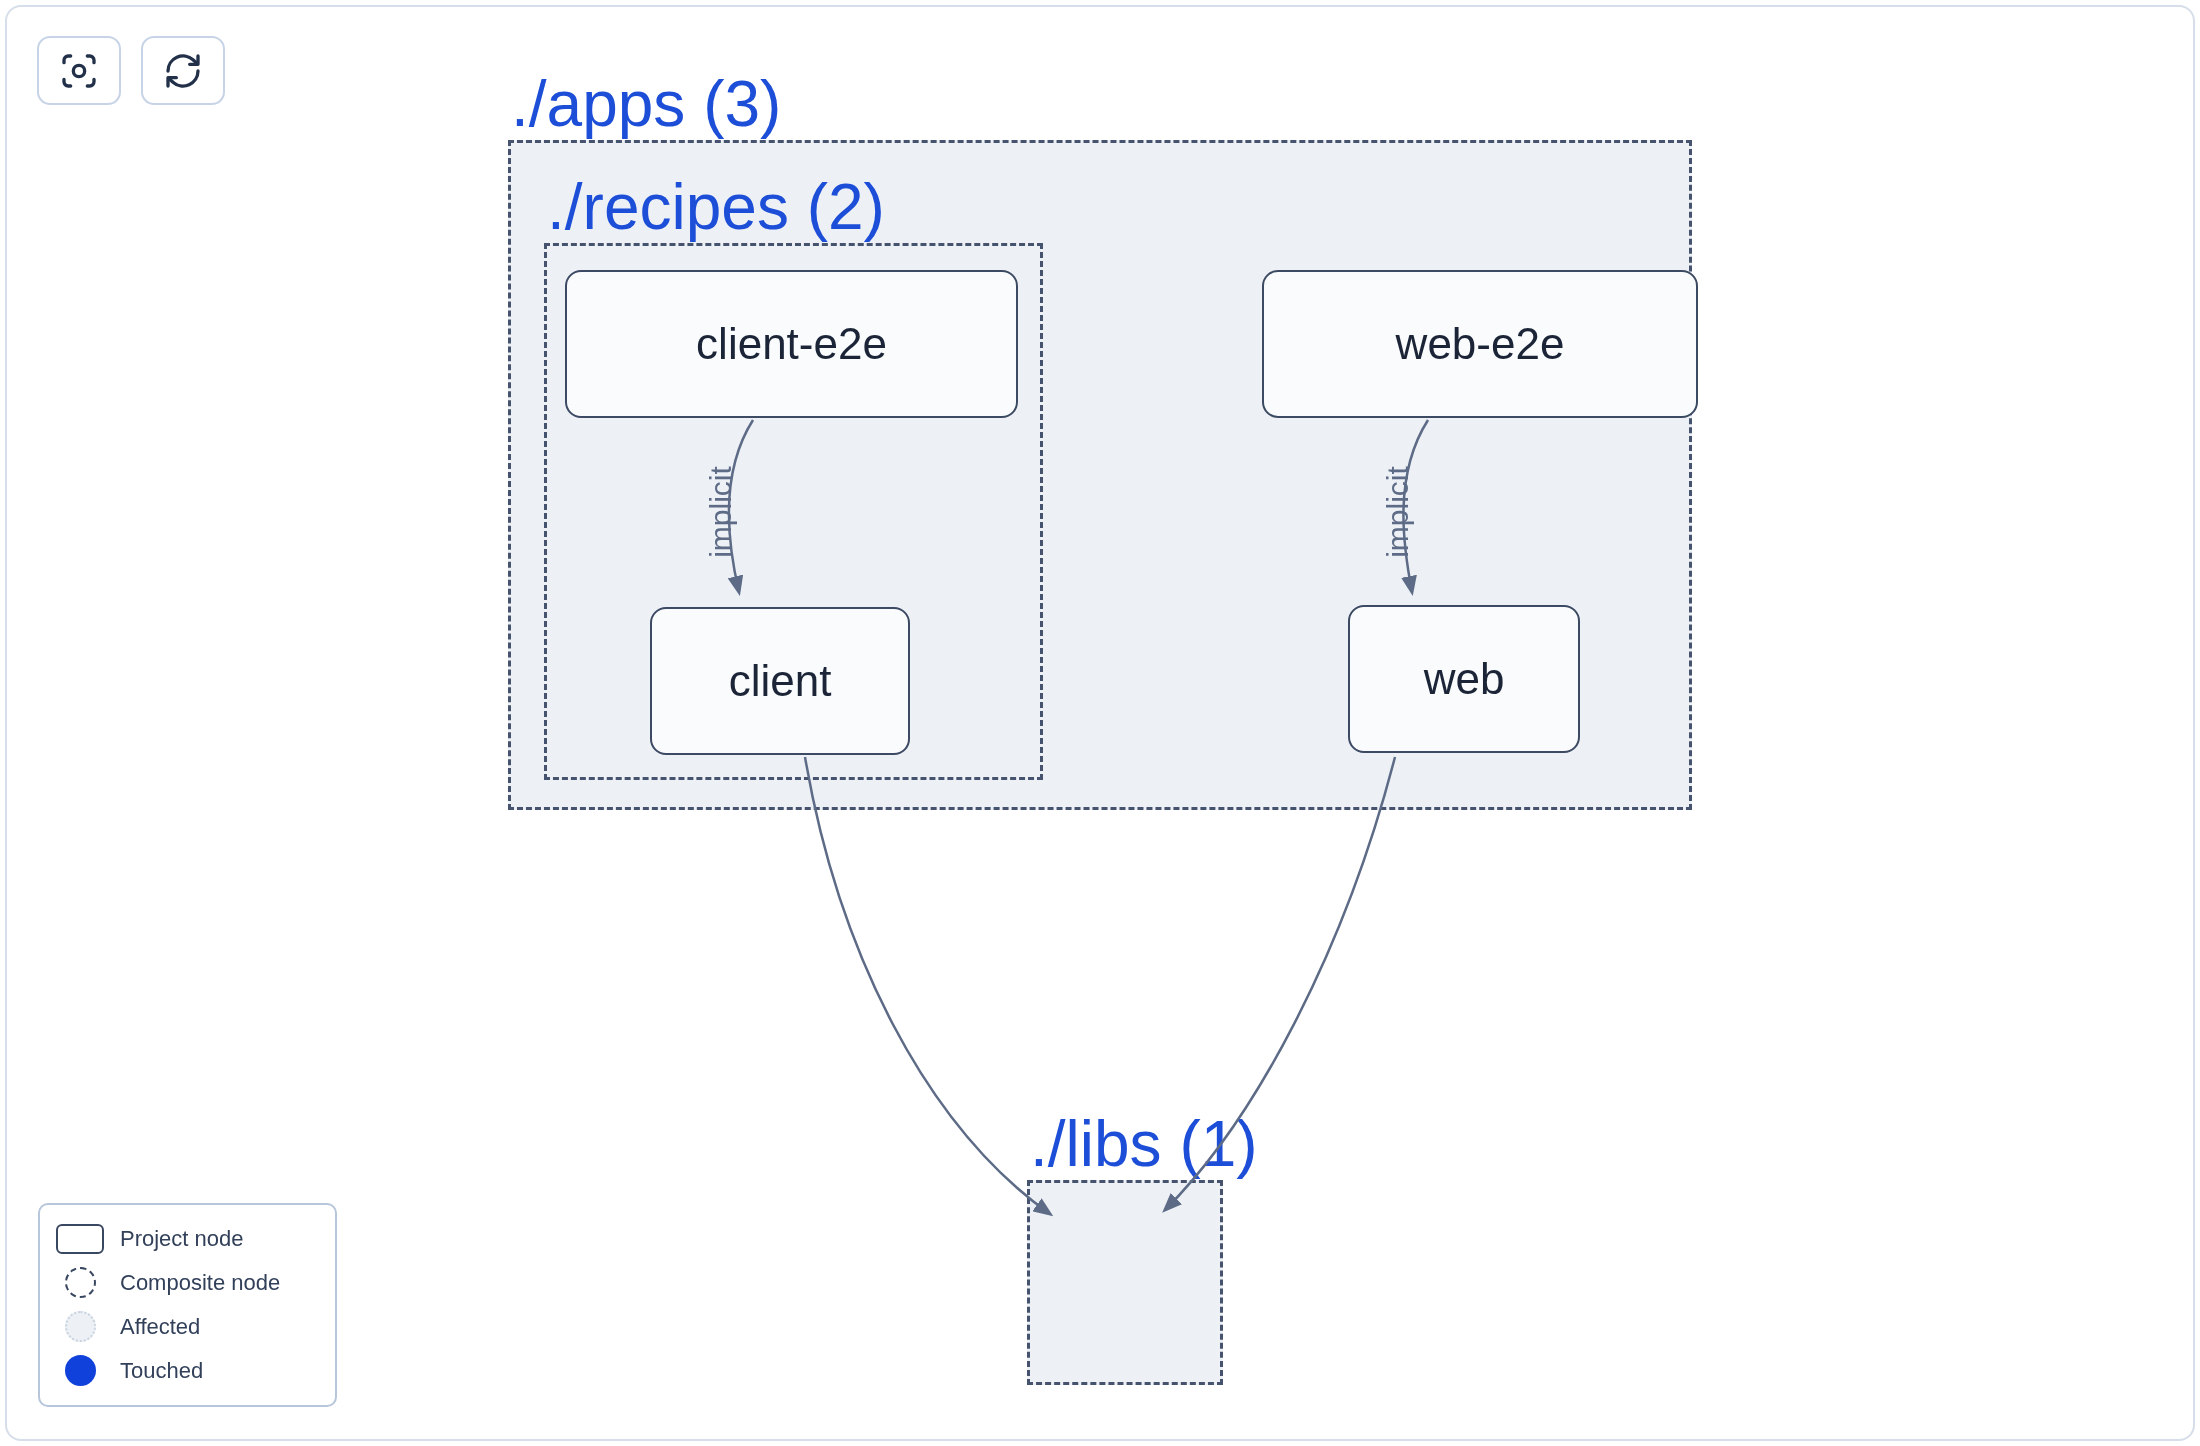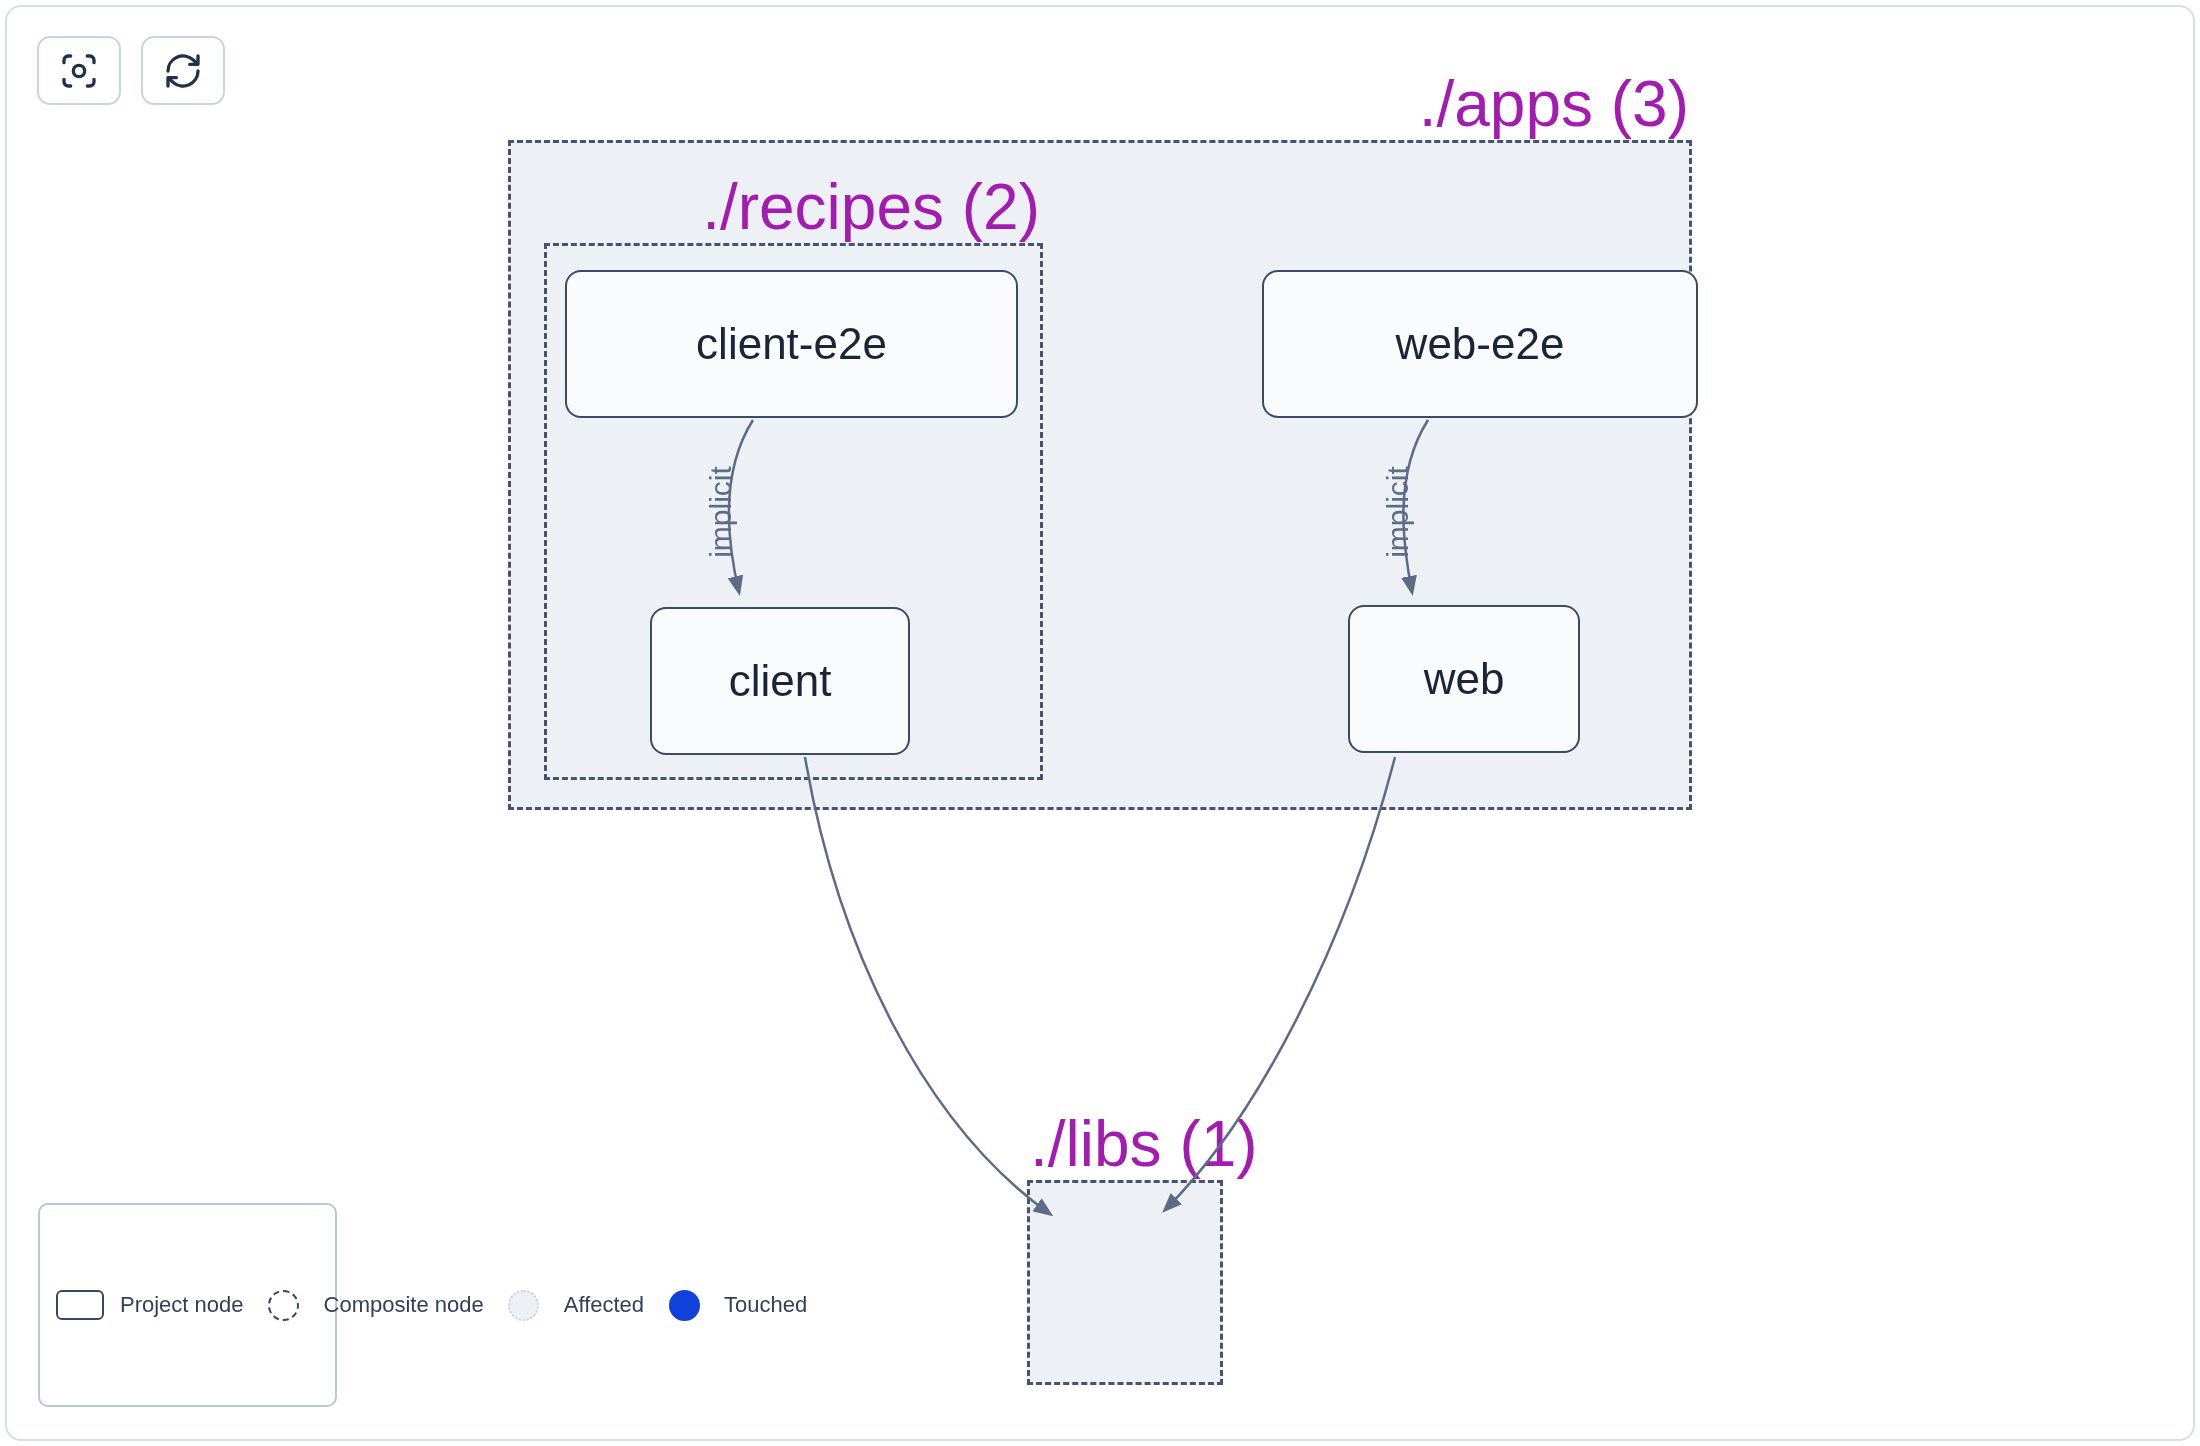--- a/index.html
+++ b/index.html
@@ -24,21 +24,21 @@
   #btn-focus{left:37px;top:36px;}
   #btn-refresh{left:141px;top:36px;}
 
   
   .group-box{
     position:absolute;box-sizing:border-box;
     border:3px dashed #45536e;background:#edf1f6;
   }
   .group-title{
     position:absolute;left:0;right:0;top:-76px;height:74px;line-height:74px;
-    text-align:right;font-size:64px;color:#a21caf;white-space:nowrap;
+    text-align:left;font-size:64px;color:#1d4ed8;white-space:nowrap;
     pointer-events:none;
   }
   #box-apps{left:508px;top:140px;width:1184px;height:670px;}
   #box-recipes{left:544px;top:243px;width:499px;height:537px;}
   #box-libs{left:1027px;top:1180px;width:196px;height:205px;}
 
   
   #edges{position:absolute;left:0;top:0;z-index:5;pointer-events:none;}
   .edge{stroke:#5d6b86;stroke-width:2.5;fill:none;}
   .edge-label{fill:#5d6b86;font-size:30px;font-family:"Liberation Sans",sans-serif;}
@@ -56,21 +56,21 @@
   #node-web{left:1348px;top:605px;width:232px;height:148px;}
   #node-ui{
     left:1055px;top:1208px;width:143px;height:150px;
     background:#1d63ed;border:3px solid #3a4558;border-radius:18px;color:#ffffff;
   }
 
   
   .legend{
     position:absolute;left:38px;top:1203px;width:299px;height:204px;z-index:20;
     box-sizing:border-box;background:#ffffff;border:2px solid #b7c6db;border-radius:10px;
-    display:flex;flex-direction:row;justify-content:space-evenly;padding:6px 0;
+    display:flex;flex-direction:column;justify-content:space-evenly;padding:6px 0;
   }
   .legend-row{display:flex;align-items:center;}
   .legend-swatch-wrap{width:80px;display:flex;align-items:center;justify-content:center;flex:none;}
   .legend-label{font-size:22px;color:#32405a;white-space:nowrap;}
   .sw-project{width:48px;height:30px;box-sizing:border-box;border:2.5px solid #3a4760;border-radius:6px;background:#ffffff;}
   .sw-composite{width:31px;height:31px;box-sizing:border-box;border:2.5px dashed #3a4760;border-radius:50%;background:#ffffff;}
   .sw-affected{width:31px;height:31px;box-sizing:border-box;border:2px dotted #c9d3e0;border-radius:50%;background:#edf1f6;}
   .sw-touched{width:31px;height:31px;border-radius:50%;background:#1141db;}
 </style>
 </head>

